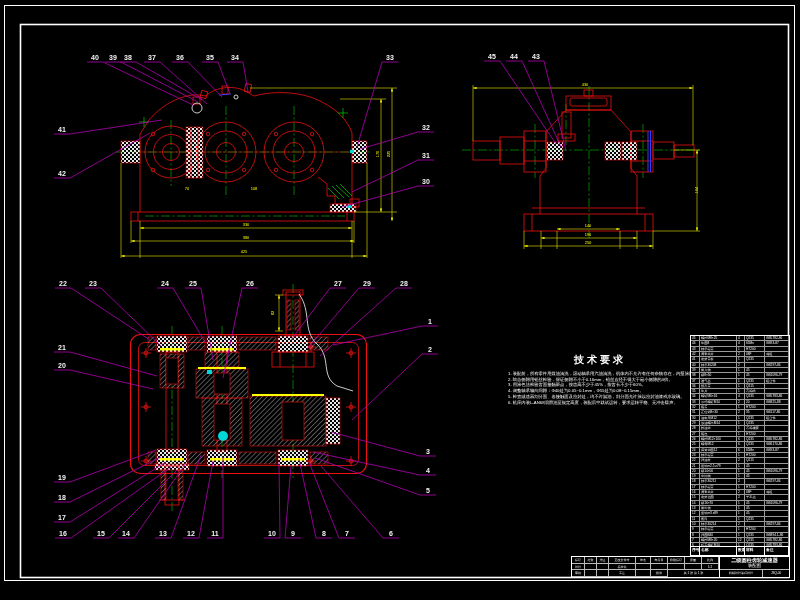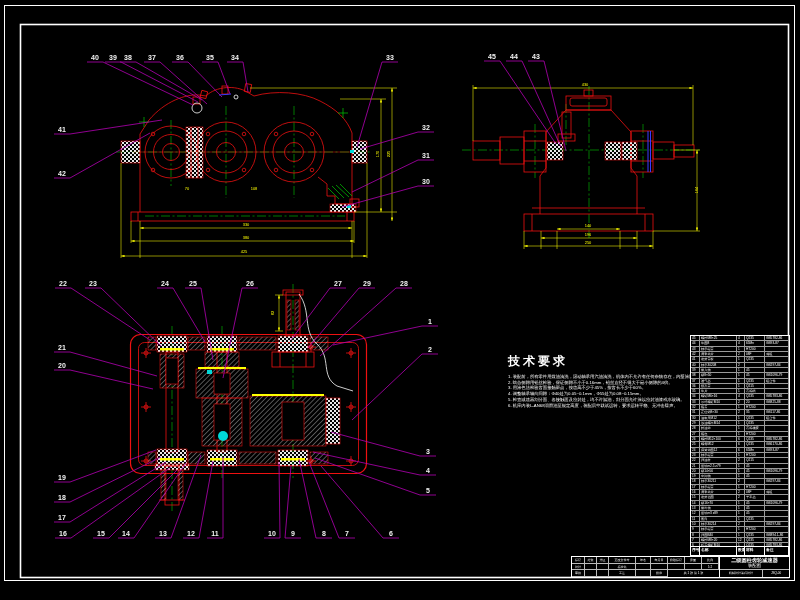--- a/index.html
+++ b/index.html
@@ -22,21 +22,21 @@
   .blu{stroke:#3a3aff;fill:none;stroke-width:1;}
   .frame{stroke:#ffffff;fill:none;}
   .hatch{fill:url(#hz);stroke:#ee1111;stroke-width:.55;}
   .chk{fill:url(#ck);stroke:#ee1111;stroke-width:.55;}
   .leader{stroke:#b400b4;fill:none;stroke-width:.8;}
   .callout-text{fill:#f2f2f2;font:700 7px "Liberation Sans",sans-serif;text-anchor:middle;}
   .dim-text{fill:#ffff00;font:4px "Liberation Sans",sans-serif;text-anchor:middle;}
 
   
   .tech{position:absolute;color:#fff;}
-  .tech-title{font-size:12px;font-weight:bold;letter-spacing:3px;}
+  .tech-title{text-align:center;font-size:10px;font-weight:bold;letter-spacing:3px;}
   .tech-lines{margin-top:4px;}
   .tech-line{font-size:4.3px;line-height:5.7px;white-space:nowrap;overflow:hidden;}
 
   
   .bom{position:absolute;left:690px;top:335px;width:100px;height:221px;
        border:1px solid #fff;box-sizing:border-box;color:#fff;background:#000;}
   .bom-rows{position:absolute;left:0;top:0;right:0;}
   .bom-row{display:grid;grid-template-columns:9px 37px 8px 20px 1fr;height:5.32px;
            border-bottom:1px solid #9a9a9a;box-sizing:border-box;}
   .bom-cell{font-size:3.2px;line-height:4.2px;overflow:hidden;white-space:nowrap;

